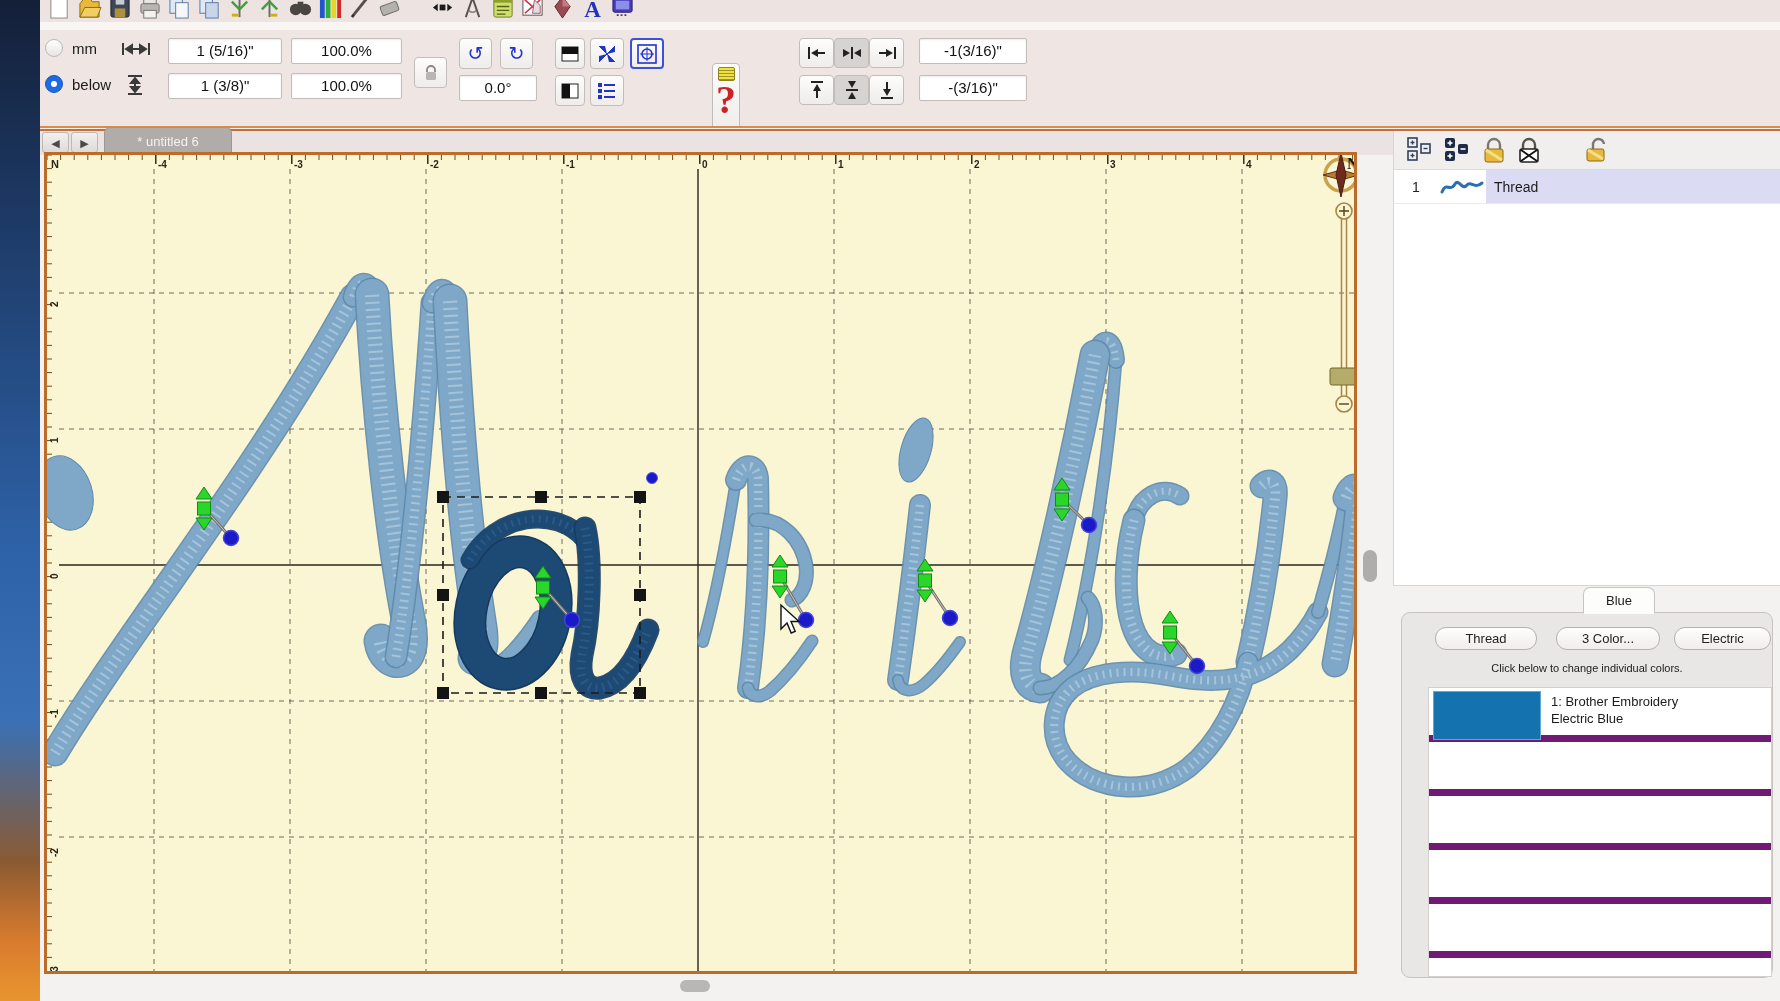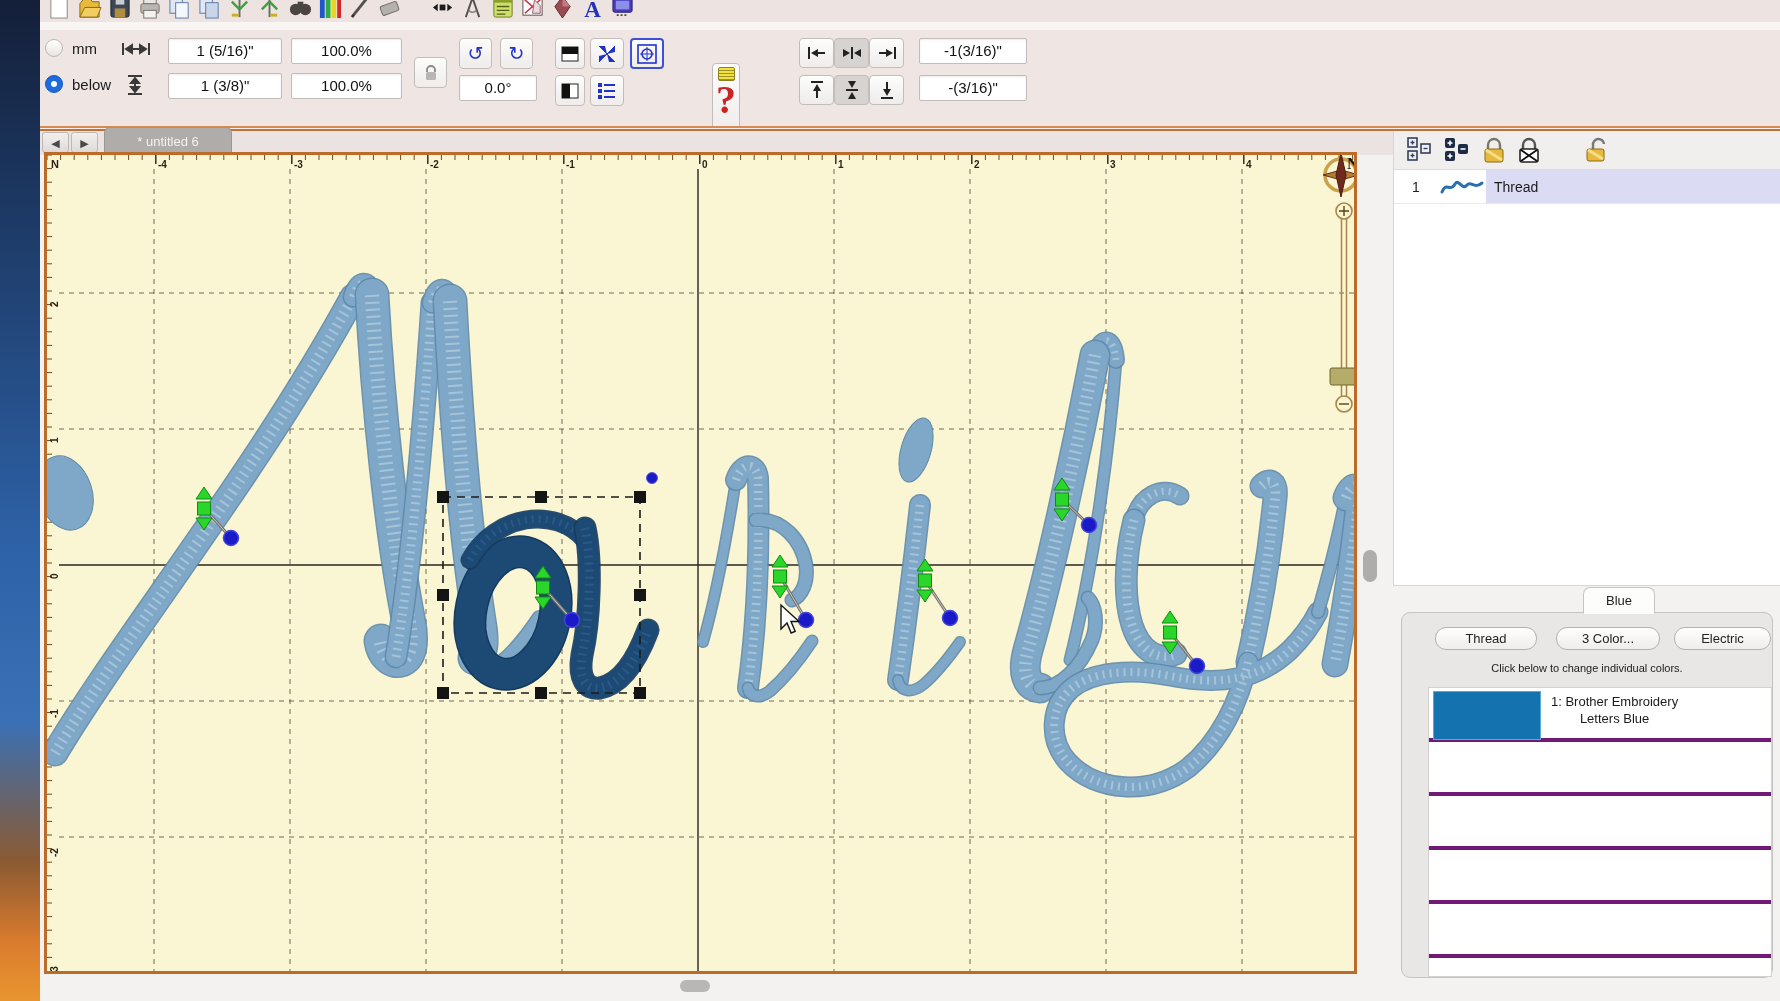--- a/index.html
+++ b/index.html
@@ -88,21 +88,21 @@
   #cp-body { position:absolute; left:3px; top:26px; right:3px; bottom:10px; background:#E9E7E5;
     border:1px solid #C6C3C0; border-radius:9px; }
   #cp-tab { position:absolute; left:185px; top:1px; width:72px; height:27px; background:#FDFDFC;
     border:1px solid #C6C3C0; border-bottom:1px solid #FDFDFC; border-radius:7px 7px 0 0; z-index:2;
     font-size:13px; color:#222; text-align:center; line-height:25px; }
   .cp-btn { position:absolute; top:41px; height:23px; background:linear-gradient(#FEFEFD,#F0EDEB);
     border:1px solid #B5B1AE; border-radius:11px; font-size:13px; color:#222; text-align:center; line-height:21px; }
   #cp-caption { position:absolute; left:0; top:76px; width:100%; text-align:center; font-size:11px; color:#1b1b1b; }
   #cp-list { position:absolute; left:30px; top:101px; width:344px; height:290px; background:#fff;
     border:1px solid #D3D0CD; }
-  .cp-row { height:54px; border-bottom:4px solid #701a75; position:relative;text-align:center; }
+  .cp-row { height:54px; border-bottom:7px solid #701a75; position:relative; }
   #cp-swatch { position:absolute; left:4px; top:3px; width:108px; height:49px; border:1px solid #5FA8D8; }
   #cp-sw-text { position:absolute; left:122px; top:5px; font-size:13px; color:#1b1b1b; line-height:17px; }
 </style>
 </head>
 <body>
 
 <div id="stage">
 
   <div id="desktop"></div>
 
@@ -743,21 +743,21 @@
     <div id="cp-body"></div>
     <span class="cp-btn" style="left:37px;width:102px;">Thread</span>
     <span class="cp-btn" style="left:158px;width:104px;">3 Color...</span>
     <span class="cp-btn" style="left:276px;width:97px;">Electric</span>
     <span id="cp-caption">Click below to change individual colors.</span>
     <div id="cp-list">
       <div class="cp-row">
         <span id="cp-swatch" style="background: rgb(20, 114, 174);"></span>
         <span id="cp-sw-text">
           <span>1: Brother Embroidery</span><br>
-          <span>Letters Blue</span>
+          <span>Electric Blue</span>
         </span>
       </div>
       <div class="cp-row"></div>
       <div class="cp-row"></div>
       <div class="cp-row"></div>
       <div class="cp-row"></div>
     </div>
   </div>
 
 </div>

